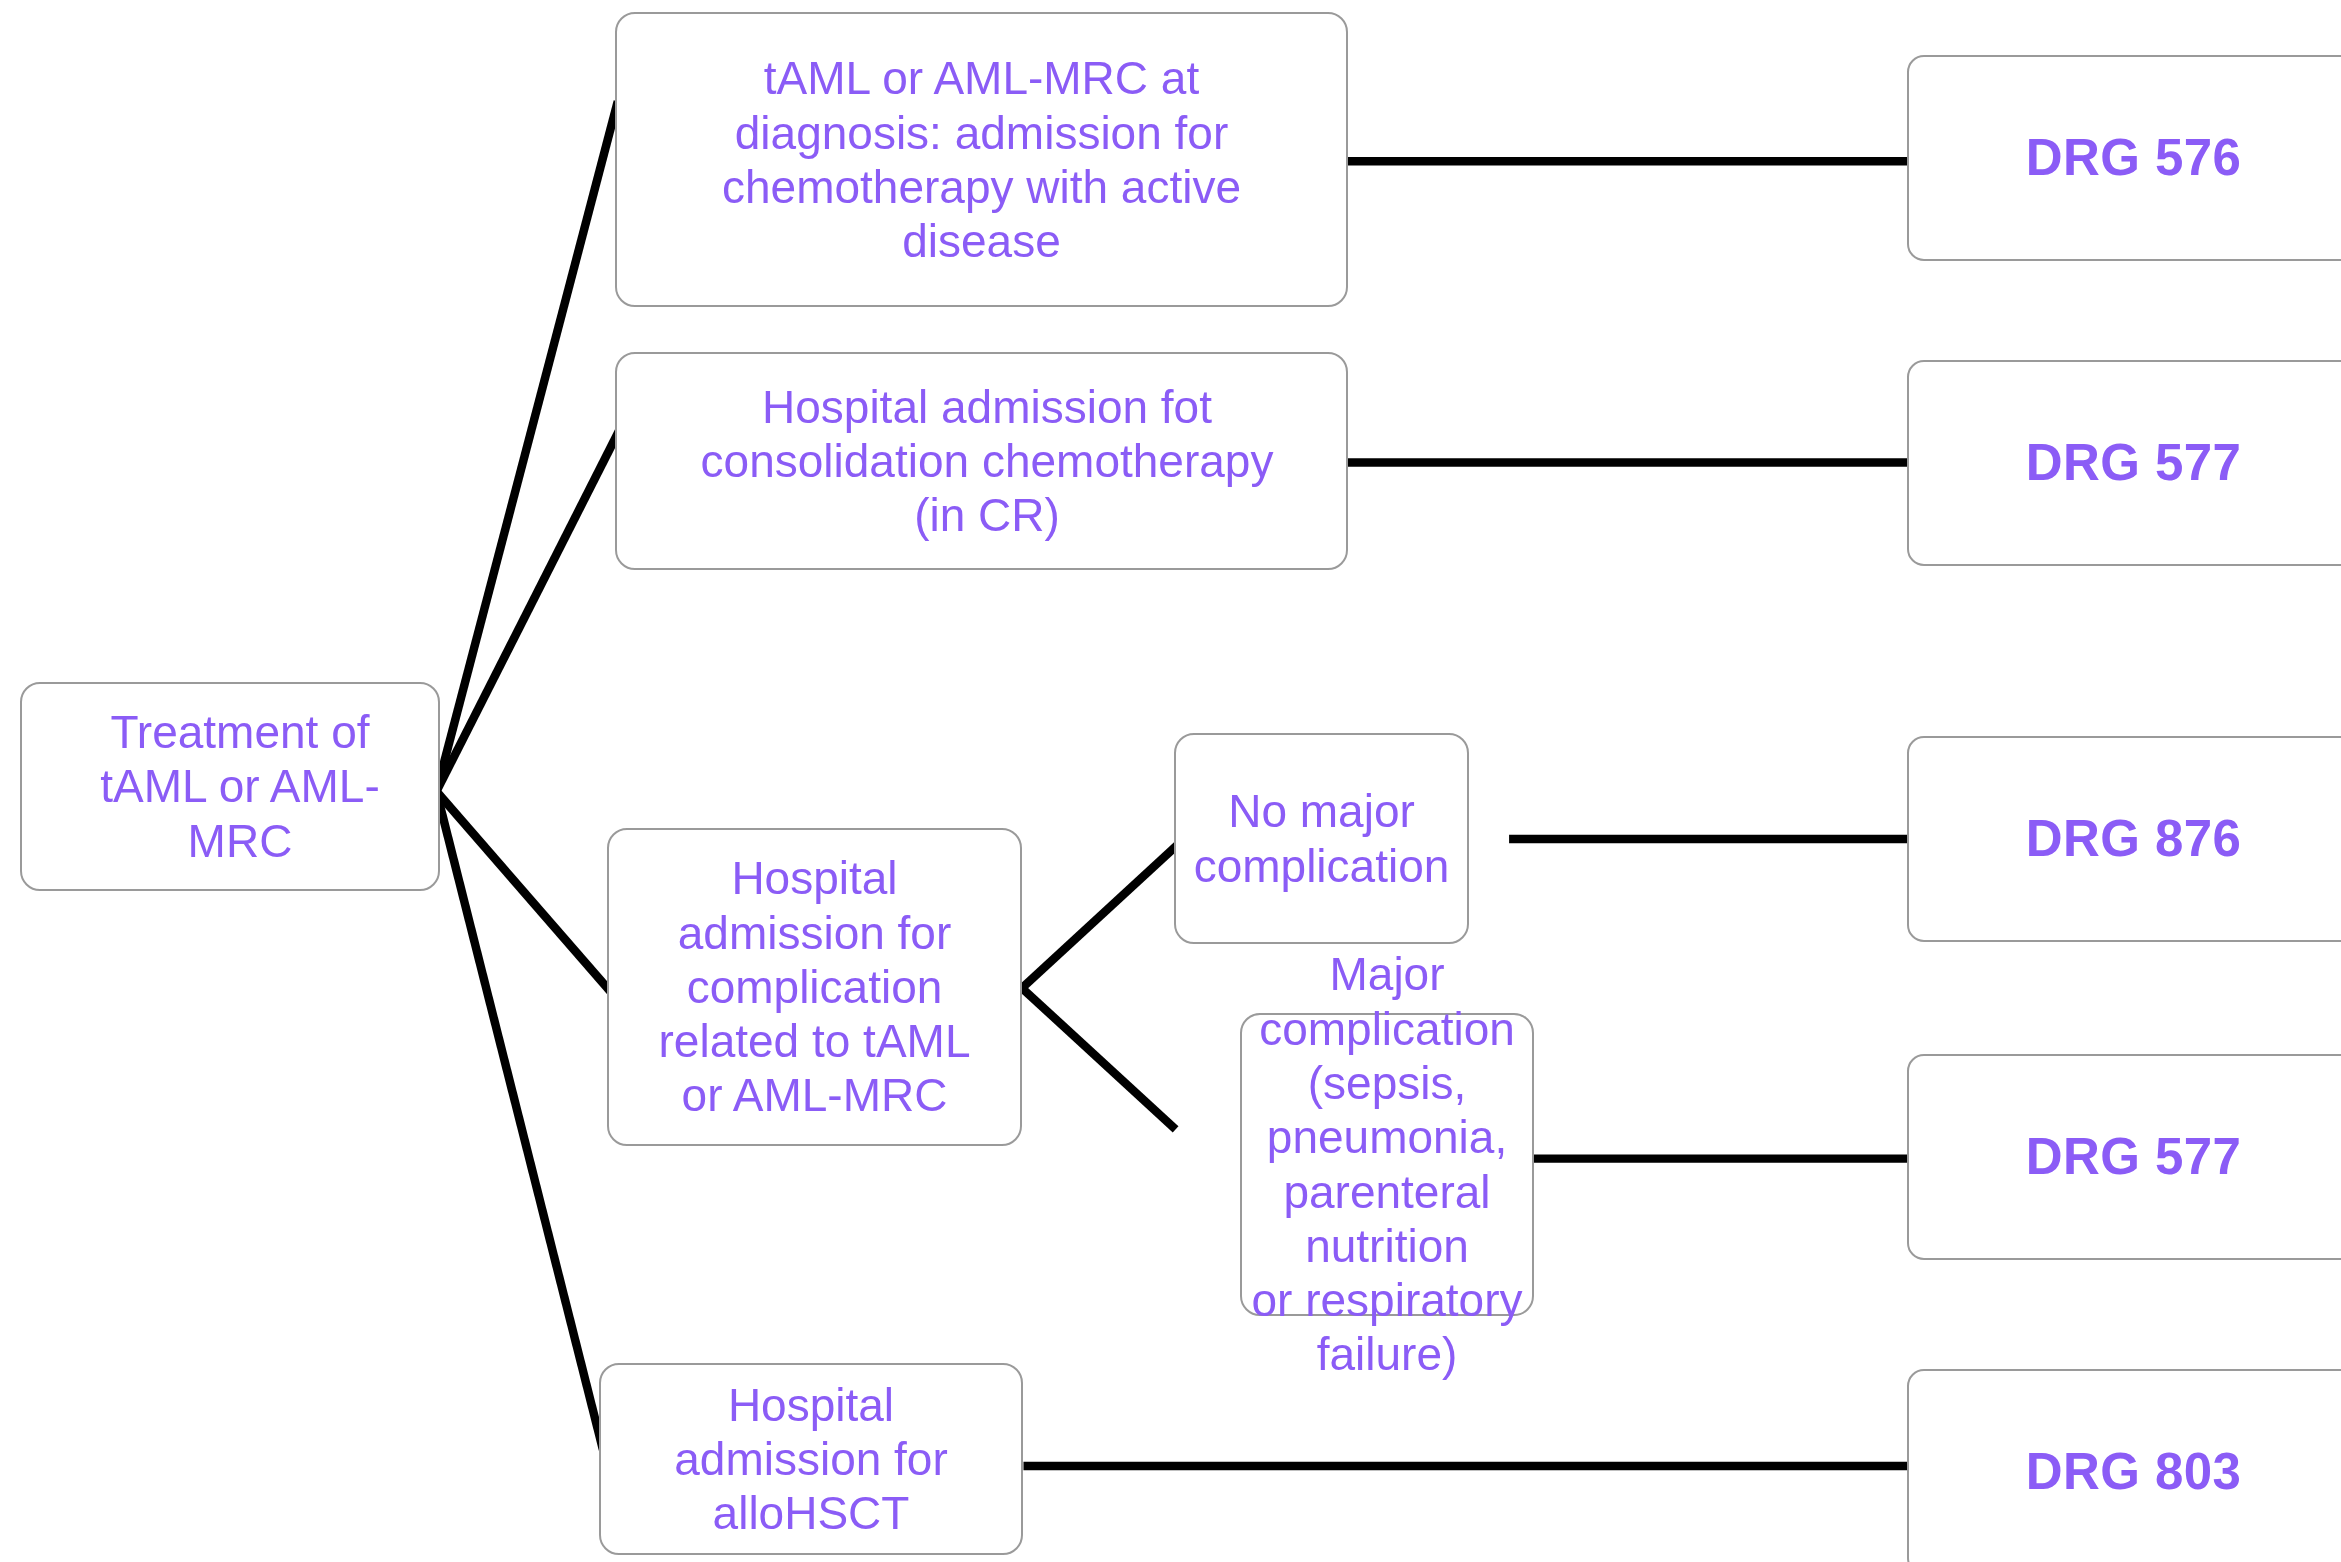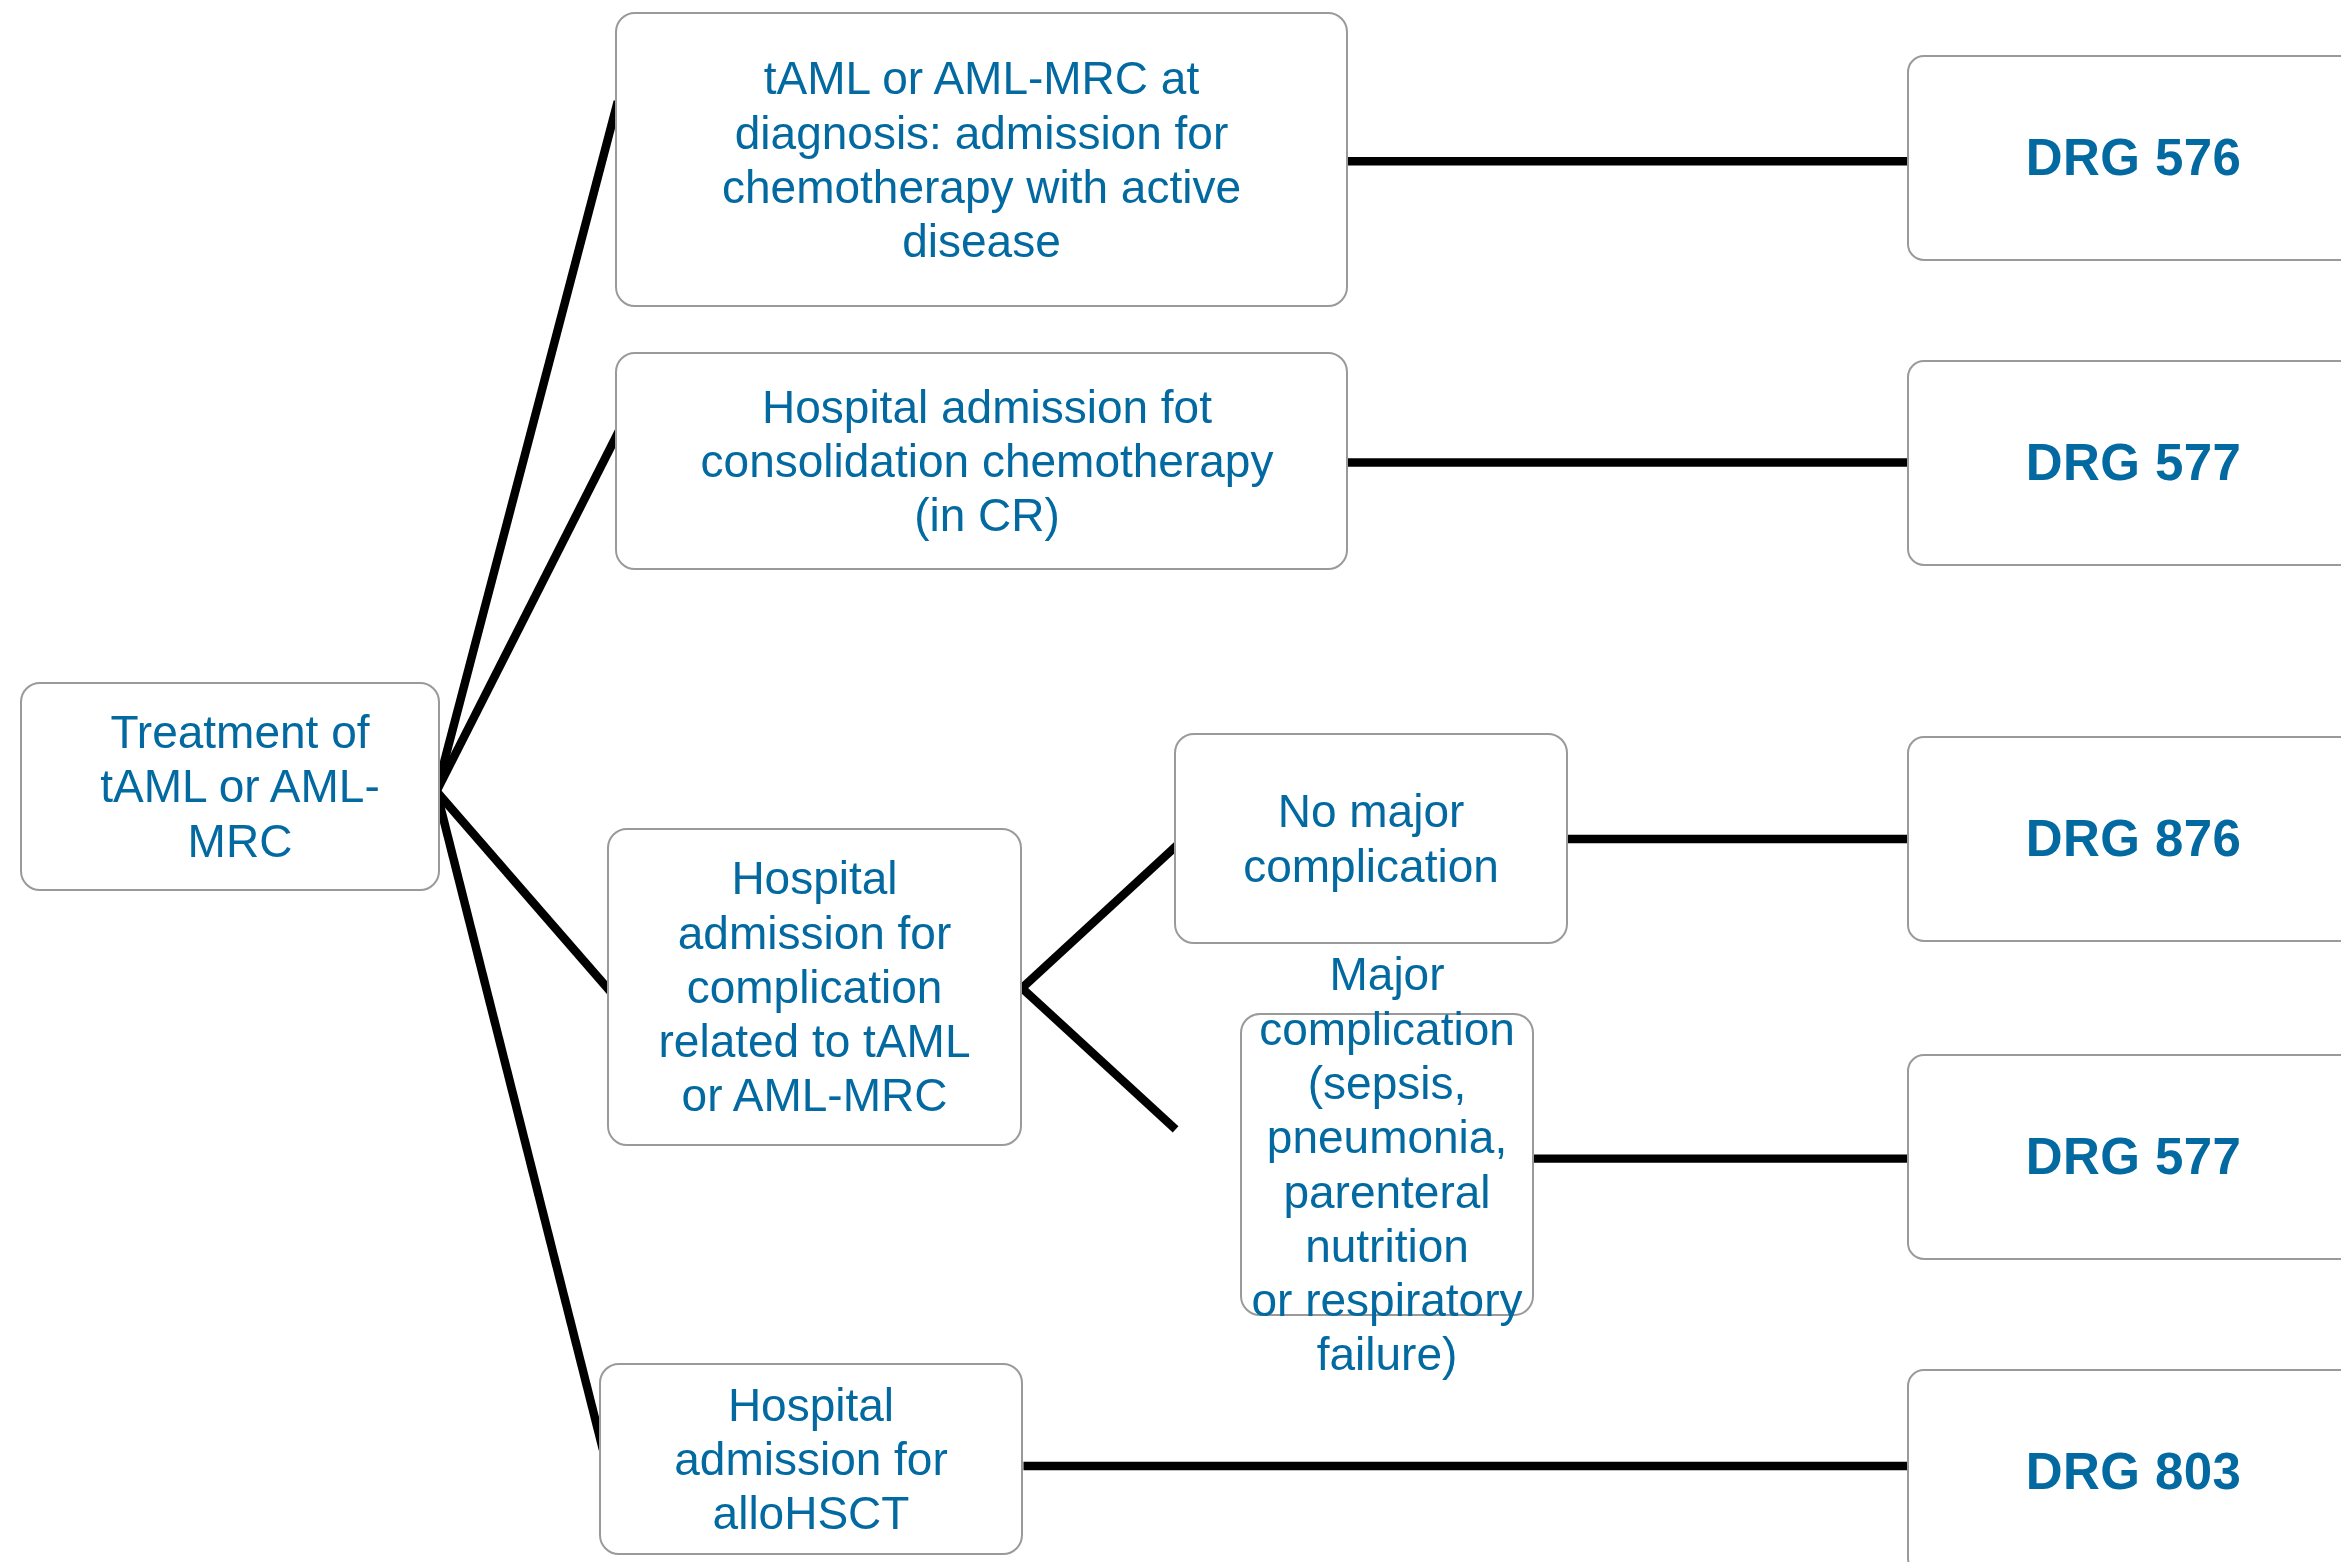--- a/index.html
+++ b/index.html
@@ -29,21 +29,21 @@
   .node {
     position: absolute;
     box-sizing: border-box;
     background: #ffffff;
     border: 2.3px solid #9a9a9a;
     border-radius: 20px;
     display: flex;
     align-items: center;
     justify-content: center;
     text-align: center;
-    color: #0369a1;
+    color: #8b5cf6;
     line-height: 1.18;
     z-index: 3;
   }
   .node .txt {
     display: block;
     width: 100%;
     padding: 0 7.7px;
     box-sizing: border-box;
     white-space: pre-line;
   }
@@ -59,21 +59,21 @@
     font-weight: 700;
     letter-spacing: 0.4px;
   }
 
   
   #node-root        { left: 20px;   top: 682px;  width: 420px; height: 209px; padding-left: 20px; }
   #node-induction   { left: 615px;  top: 12.3px;   width: 733px; height: 295px; }
   #node-consolid    { left: 615px;  top: 352px;  width: 733px; height: 218px; padding-left: 11px; }
   #node-complic     { left: 607px;  top: 828px; width: 415px; height: 318px; }
   #node-allohsct    { left: 599px;  top: 1363px; width: 424px; height: 192px; }
-  #node-nomajor     { left: 1174px; top: 733px;  width: 394px; height: 211px; }
+  #node-nomajor     { left: 1174px; top: 733px;  width: 295px; height: 211px; }
   #node-major       { left: 1240px; top: 1013px; width: 294px; height: 303px; }
   #node-drg1        { left: 1907px; top: 55px;   width: 453px; height: 206px; }
   #node-drg2        { left: 1907px; top: 360px;  width: 453px; height: 206px; }
   #node-drg3        { left: 1907px; top: 736px;  width: 453px; height: 206px; }
   #node-drg4        { left: 1907px; top: 1054px; width: 453px; height: 206px; }
   #node-drg5        { left: 1907px; top: 1369px; width: 453px; height: 206px; }
 </style>
 </head>
 <body>
 

